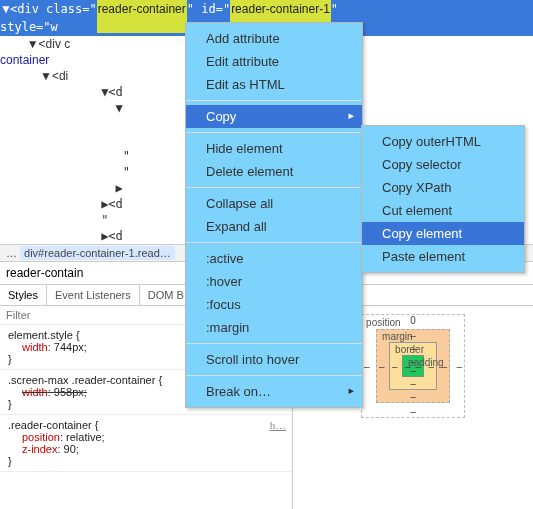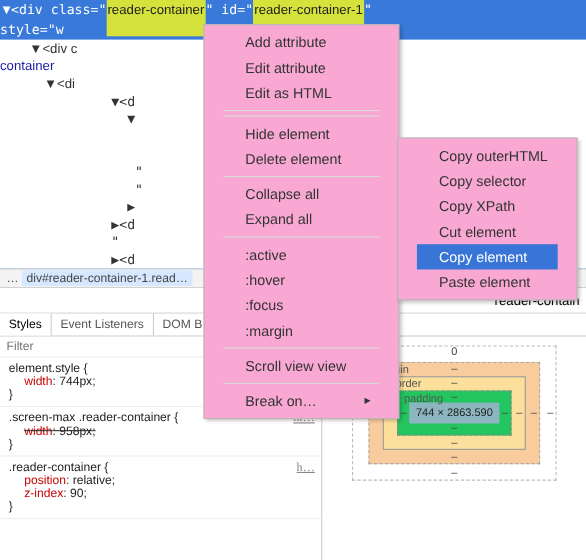--- a/index.html
+++ b/index.html
@@ -11,21 +11,21 @@
 .sel-row .tok-attr { background: #d6e23c; color: #222; padding: 17px 1px; }
 .twisty { display: inline-block; width: 10px; text-align: center; color: #888; }
 .sel-row .twisty { color: #fff; }
 .code-block { background: #fff; padding-left: 0; }
 .tok-attrval { color: #1a1aa6; }
 
 .breadcrumb { border-top: 1px solid #ccc; background: #f3f3f3; padding: 2px 6px; font-size: 11px; color: #444; white-space: nowrap; overflow: hidden; }
 .breadcrumb .crumb-sel { background: #d6e8ff; padding: 1px 4px; border-radius: 2px; }
 
 .search-row { border-top: 1px solid #ccc; border-bottom: 1px solid #ccc; }
-.search-row input { width: 100%; border: none; padding: 4px 6px; font-size: 12px; outline: none; text-align: right; }
+.search-row input { width: 100%; border: none; padding: 4px 6px; font-size: 12px; outline: none; }
 
 .tabs { border-bottom: 1px solid #ccc; display: flex; font-size: 11px; color: #555; }
 .tabs .tab { padding: 4px 8px; border-right: 1px solid #ccc; cursor: pointer; }
 .tabs .tab.active { color: #000; background: #fff; }
 
 .lower { display: flex; height: calc(509px - 295px); }
 .styles-pane { flex: 1 1 55%; border-right: 1px solid #ccc; overflow: hidden; font-family: Consolas, monospace; font-size: 11px; }
 .filter-row input { width: 100%; border: none; border-bottom: 1px solid #eee; padding: 3px 6px; font-size: 11px; color: #888; outline: none; }
 .rule { padding: 4px 8px; border-bottom: 1px solid #eee; position: relative; }
 .rule .link { position: absolute; right: 6px; top: 4px; color: #888; text-decoration: underline; cursor: pointer; font-family: "Segoe UI"; }
@@ -43,21 +43,21 @@
 .box-border { background: #fddf9c; border: 1px solid #999; padding: 12px; position: relative; }
 .box-padding { background: #22c55e; border: 1px dashed #888; padding: 10px; position: relative; }
 .box-content { background: #8cb5c0; color: #222; padding: 4px 6px; font-size: 10px; text-align:center; white-space:nowrap; }
 .mlabel { position: absolute; top: 1px; left: 5px; font-size: 10px; }
 .mval { position: absolute; font-size: 10px; color: #444; }
 .mval.top { top: 0; left: 50%; transform: translateX(-50%); }
 .mval.right { right: 2px; top: 50%; transform: translateY(-50%); }
 .mval.bottom { bottom: 0; left: 50%; transform: translateX(-50%); }
 .mval.left { left: 2px; top: 50%; transform: translateY(-50%); }
 
-.ctx-menu { position: absolute; background: #f9a8d4; border: 1px solid #b7b7b7; box-shadow: 2px 2px 3px rgba(0,0,0,0.2); font-size: 13px; padding: 4px 17px; z-index: 50; }
+.ctx-menu { position: absolute; background: #7dd3fc; border: 1px solid #b7b7b7; box-shadow: 2px 2px 3px rgba(0,0,0,0.2); font-size: 13px; padding: 4px 0; z-index: 50; }
 .ctx-menu .item { padding: 4px 28px 4px 20px; white-space: nowrap; cursor: default; position: relative; }
 .ctx-menu .item.has-sub::after { content: "▸"; position: absolute; right: 8px; top: 4px; font-size: 11px; }
 .ctx-menu .item.hover, .ctx-menu .item:hover { background: #3875d7; color: #fff; }
 .ctx-menu .item.hover::after { color: #fff; }
 .ctx-menu .sep { height: 1px; background: #dcdcdc; margin: 4px 0; }
 .ctx-main { top: 22px; left: 185px; width: 178px; }
 .ctx-sub { top: 125px; left: 361px; width: 164px; }
 </style>
 </head>
 <body>
@@ -137,46 +137,46 @@
           <span class="mval top">–</span>
           <span class="mval right">–</span>
           <span class="mval bottom">–</span>
           <span class="mval left">–</span>
           <div class="box-padding">
             <span class="mlabel">padding</span>
             <span class="mval top">–</span>
             <span class="mval right">–</span>
             <span class="mval bottom">–</span>
             <span class="mval left">–</span>
-            <div class="box-content">744 × 2863.590</div>
           </div>
         </div>
       </div>
     </div>
   </div>
 </div>
 
 <div class="ctx-menu ctx-main">
   <div class="item">Add attribute</div>
   <div class="item">Edit attribute</div>
   <div class="item">Edit as HTML</div>
   <div class="sep"></div>
+  <div class="item has-sub hover">Copy</div>
   <div class="sep"></div>
   <div class="item">Hide element</div>
   <div class="item">Delete element</div>
   <div class="sep"></div>
   <div class="item">Collapse all</div>
   <div class="item">Expand all</div>
   <div class="sep"></div>
   <div class="item">:active</div>
   <div class="item">:hover</div>
   <div class="item">:focus</div>
   <div class="item">:margin</div>
   <div class="sep"></div>
-  <div class="item">Scroll view view</div>
+  <div class="item">Scroll into hover</div>
   <div class="sep"></div>
   <div class="item has-sub">Break on…</div>
 </div>
 
 <div class="ctx-menu ctx-sub">
   <div class="item">Copy outerHTML</div>
   <div class="item">Copy selector</div>
   <div class="item">Copy XPath</div>
   <div class="item">Cut element</div>
   <div class="item hover">Copy element</div>

